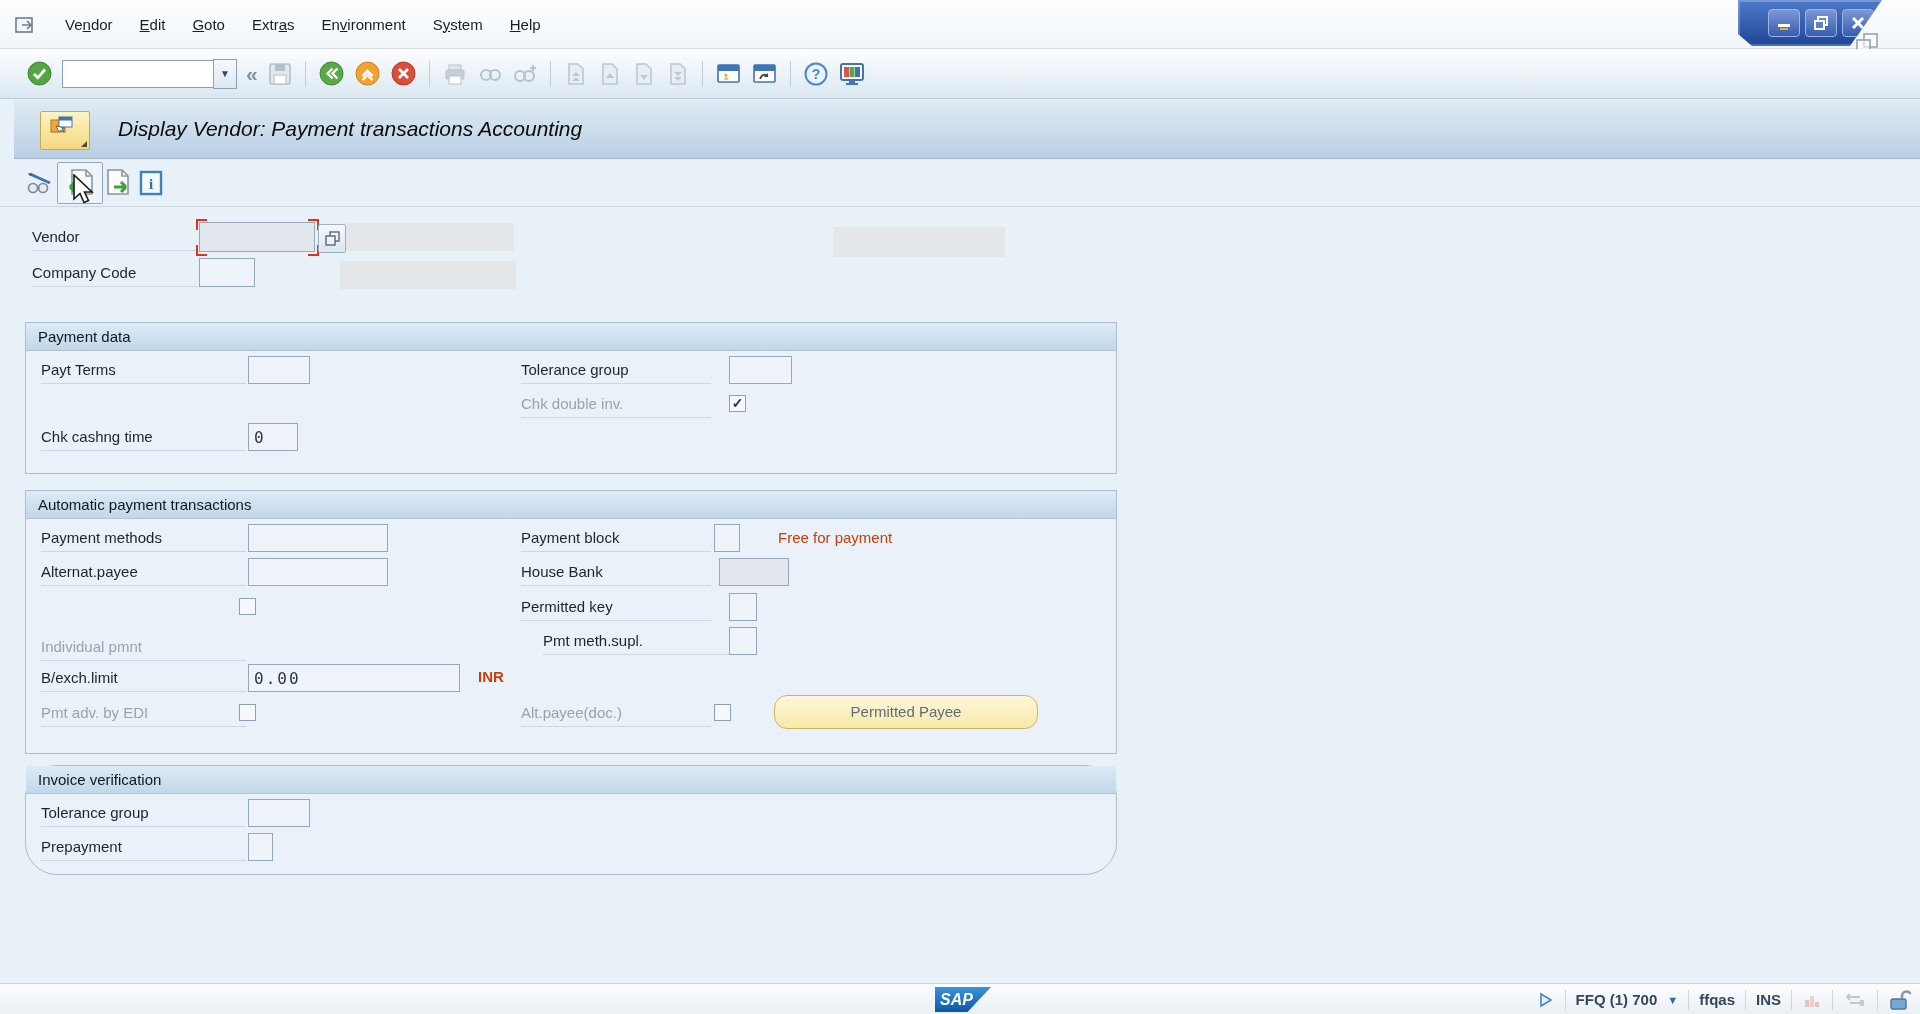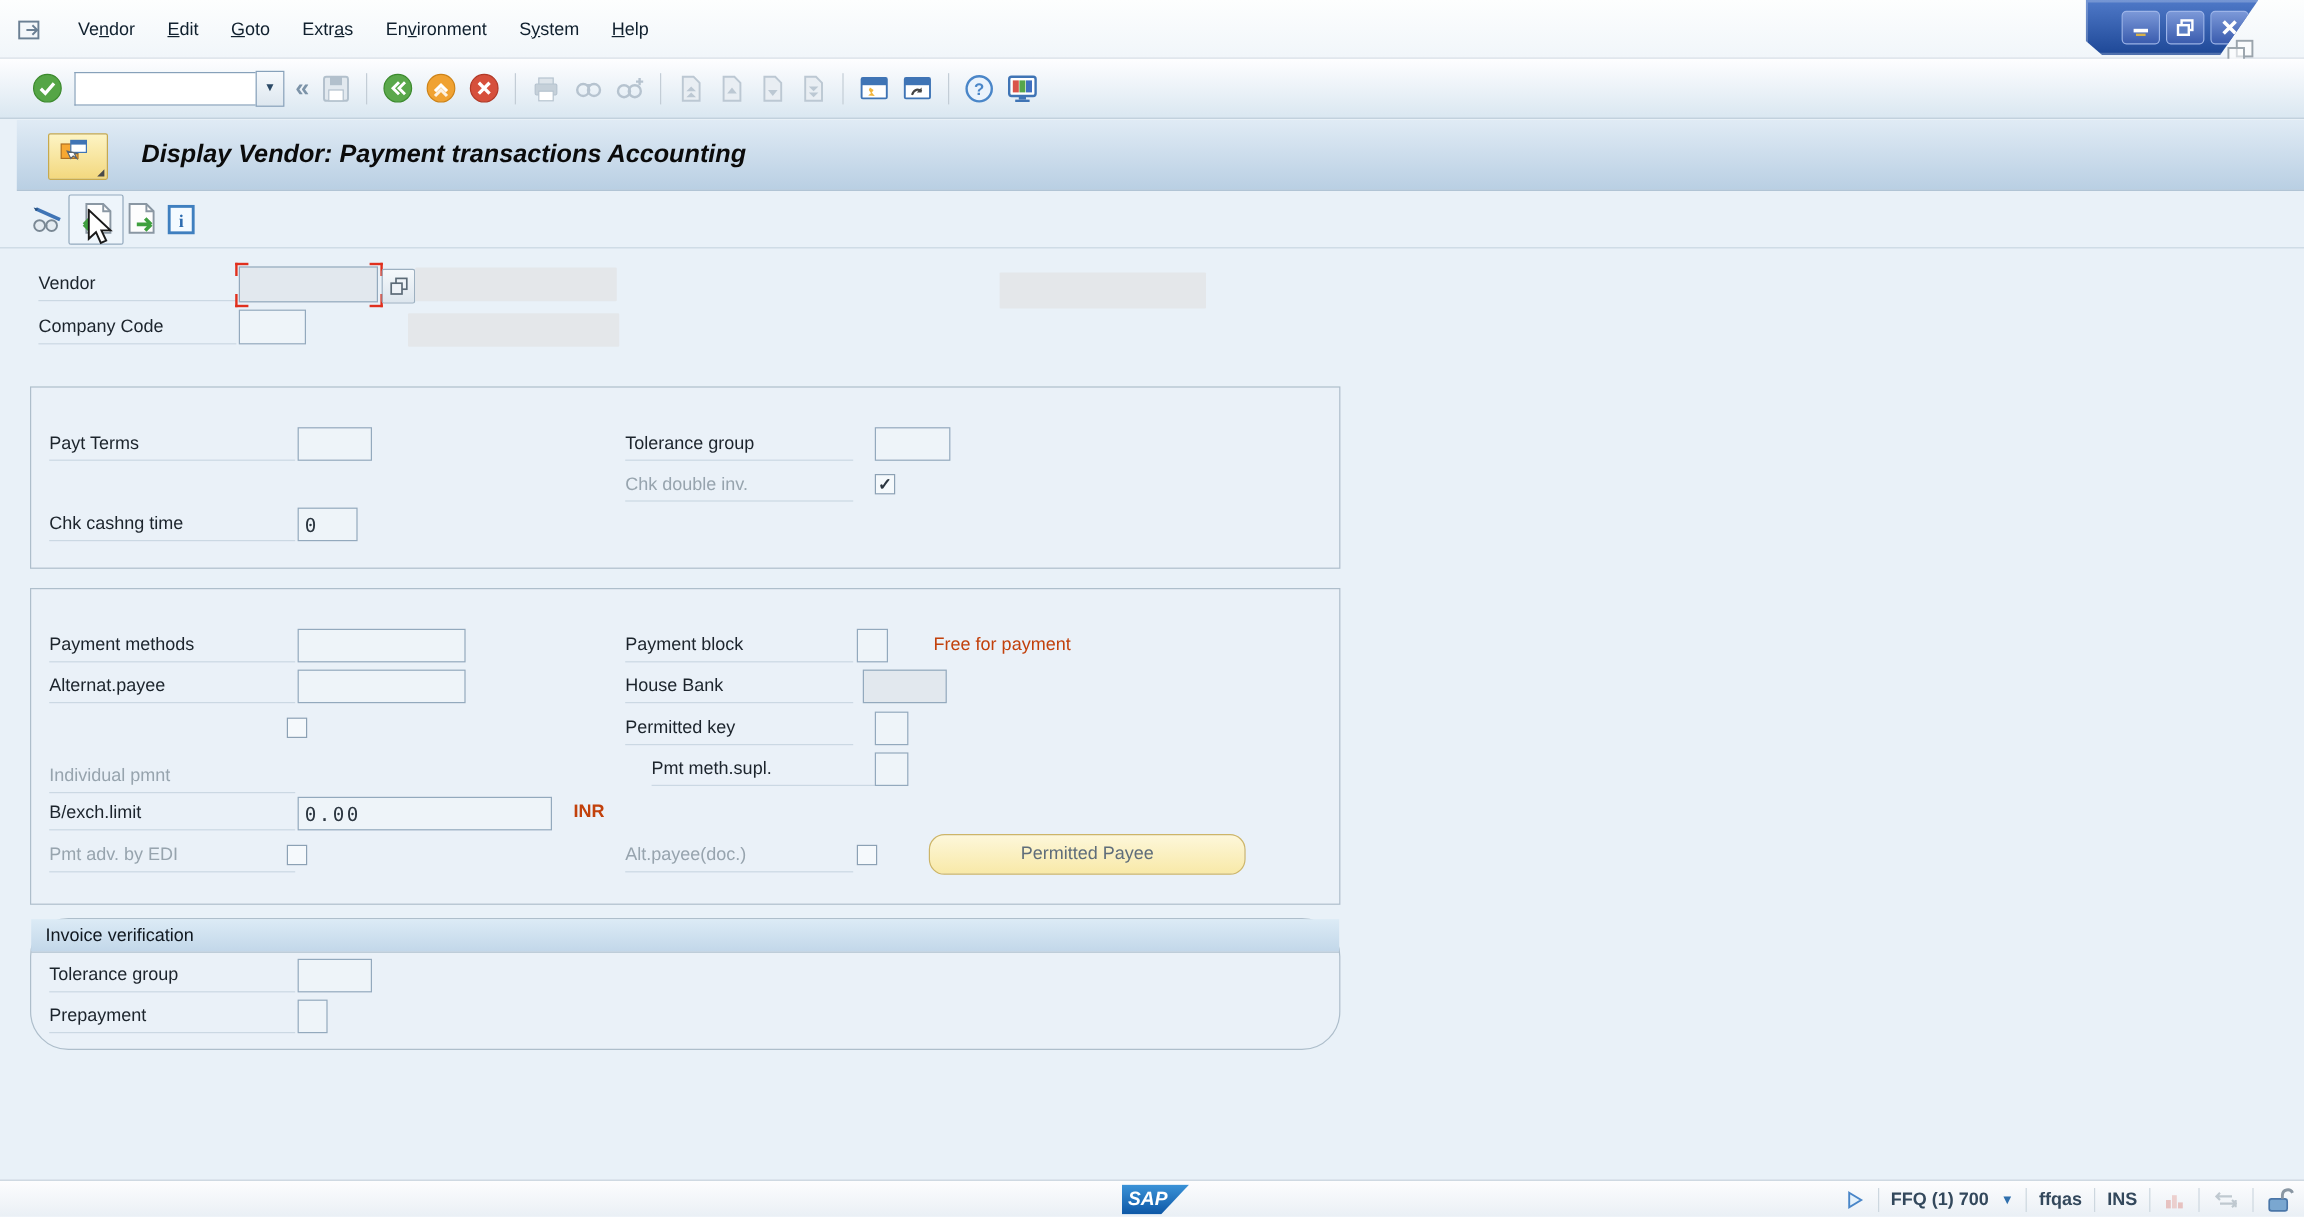--- a/index.html
+++ b/index.html
@@ -23,21 +23,21 @@
     display:flex;align-items:center;justify-content:center;font-size:10px;color:#2c4ercol;color:#2c4a66;}
   .chev{font-size:21px;color:#7c93a8;font-weight:bold;line-height:1;}
   
   .titleband{position:absolute;top:100px;left:14px;right:0;height:58px;
     background:linear-gradient(#e0ebf5,#b9cfe3);border-bottom:1px solid #a3b9cc;}
   .svc-btn{position:absolute;left:26px;top:11px;width:48px;height:37px;
     background:linear-gradient(#fdf4c4,#f3d87e);border:1px solid #c7a94e;border-radius:2px;}
   .svc-caret{position:absolute;right:2px;bottom:2px;width:0;height:0;
     border-left:6px solid transparent;border-bottom:6px solid #4a4a4a;}
   .page-title{position:absolute;left:104px;top:0;height:58px;line-height:58px;
-    font-size:21px;font-weight:bold;font-style:italic;color:#0b0b0b;}
+    font-size:21px;font-weight:normal;font-style:italic;color:#0b0b0b;}
   
   .appbar-line{position:absolute;left:0;right:0;top:206px;height:1px;background:#c9d6e2;}
   .hoverbox{position:absolute;left:57px;top:162px;width:44px;height:40px;
     border:1px solid #93a9bd;background:#eef5fb;border-radius:2px;}
   
   .lbl{position:absolute;height:24px;line-height:22px;font-size:15px;color:#1c242c;
     border-bottom:1px solid #cbd8e3;}
   .lbl.dis{color:#97a4ae;}
   .txt{position:absolute;font-size:15px;color:#c2410c;}
   .inp{position:absolute;background:#eef4f9;border:1px solid #93a9bd;box-sizing:border-box;
@@ -315,31 +315,33 @@
       </svg>
     </span>
   <span class="redact" style="left:346px;top:223px;width:168px;height:28px;"></span>
   <span class="redact" style="left:833px;top:227px;width:172px;height:30px;"></span>
 
   <span class="lbl" style="left:32px;top:262px;width:165px;">Company Code</span>
   <input class="inp" style="left: 199px; top: 258px; width: 56px; height: 29px;" value="">
   <span class="redact" style="left:340px;top:261px;width:176px;height:28px;"></span>
 
   <div class="group" style="top:322px;height:150px;">
+    <div class="ghdr">Payment data</div>
     <span class="lbl" style="left:15px;top:36px;width:205px;">Payt Terms</span>
     <input class="inp" style="left: 222px; top: 33px; width: 62px; height: 28px;" value="">
     <span class="lbl" style="left:495px;top:36px;width:190px;">Tolerance group</span>
     <input class="inp" style="left: 703px; top: 33px; width: 63px; height: 28px;" value="">
     <span class="lbl dis" style="left:495px;top:70px;width:190px;">Chk double inv.</span>
     <span class="chk" style="left:703px;top:72px;" data-checked="true"></span>
     <span class="lbl" style="left:15px;top:103px;width:205px;">Chk cashng time</span>
     <input class="inp" style="left: 222px; top: 100px; width: 50px; height: 28px;" value="0">
   </div>
 
   <div class="group" style="top:490px;height:262px;">
+    <div class="ghdr">Automatic payment transactions</div>
     <span class="lbl" style="left:15px;top:36px;width:205px;">Payment methods</span>
     <input class="inp" style="left: 222px; top: 33px; width: 140px; height: 28px;" value="">
     <span class="lbl" style="left:495px;top:36px;width:190px;">Payment block</span>
     <input class="inp" style="left: 688px; top: 33px; width: 26px; height: 28px;" value="">
     <span class="txt" style="left:752px;top:38px;">Free for payment</span>
 
     <span class="lbl" style="left:15px;top:70px;width:205px;">Alternat.payee</span>
     <input class="inp" style="left: 222px; top: 67px; width: 140px; height: 28px;" value="">
     <span class="lbl" style="left:495px;top:70px;width:190px;">House Bank</span>
     <input class="inp filled" style="left: 693px; top: 67px; width: 70px; height: 28px;" value="">

